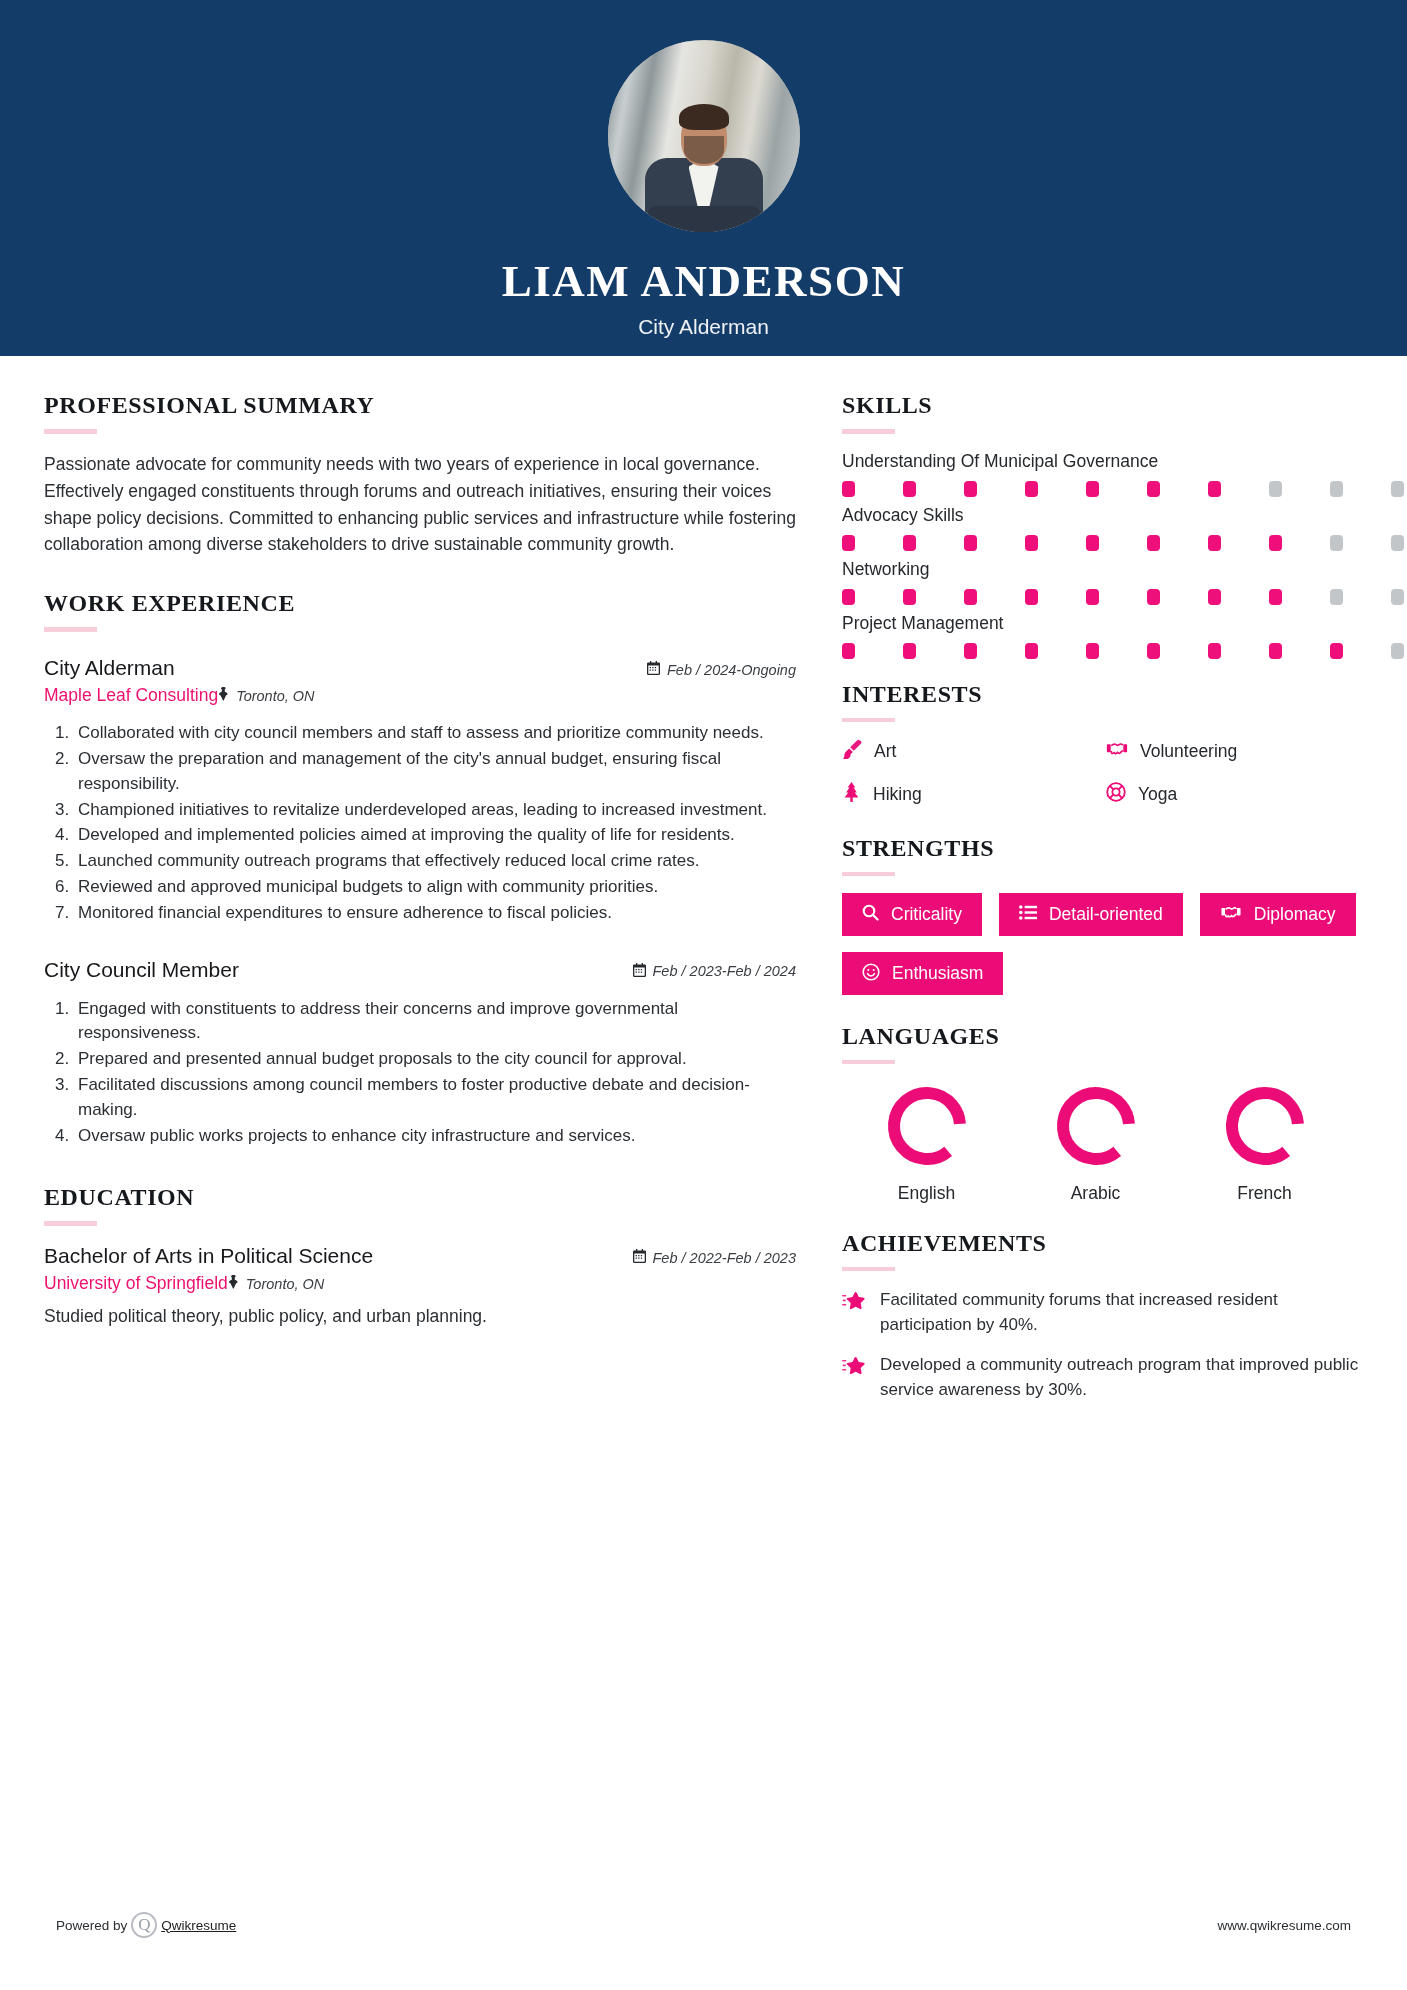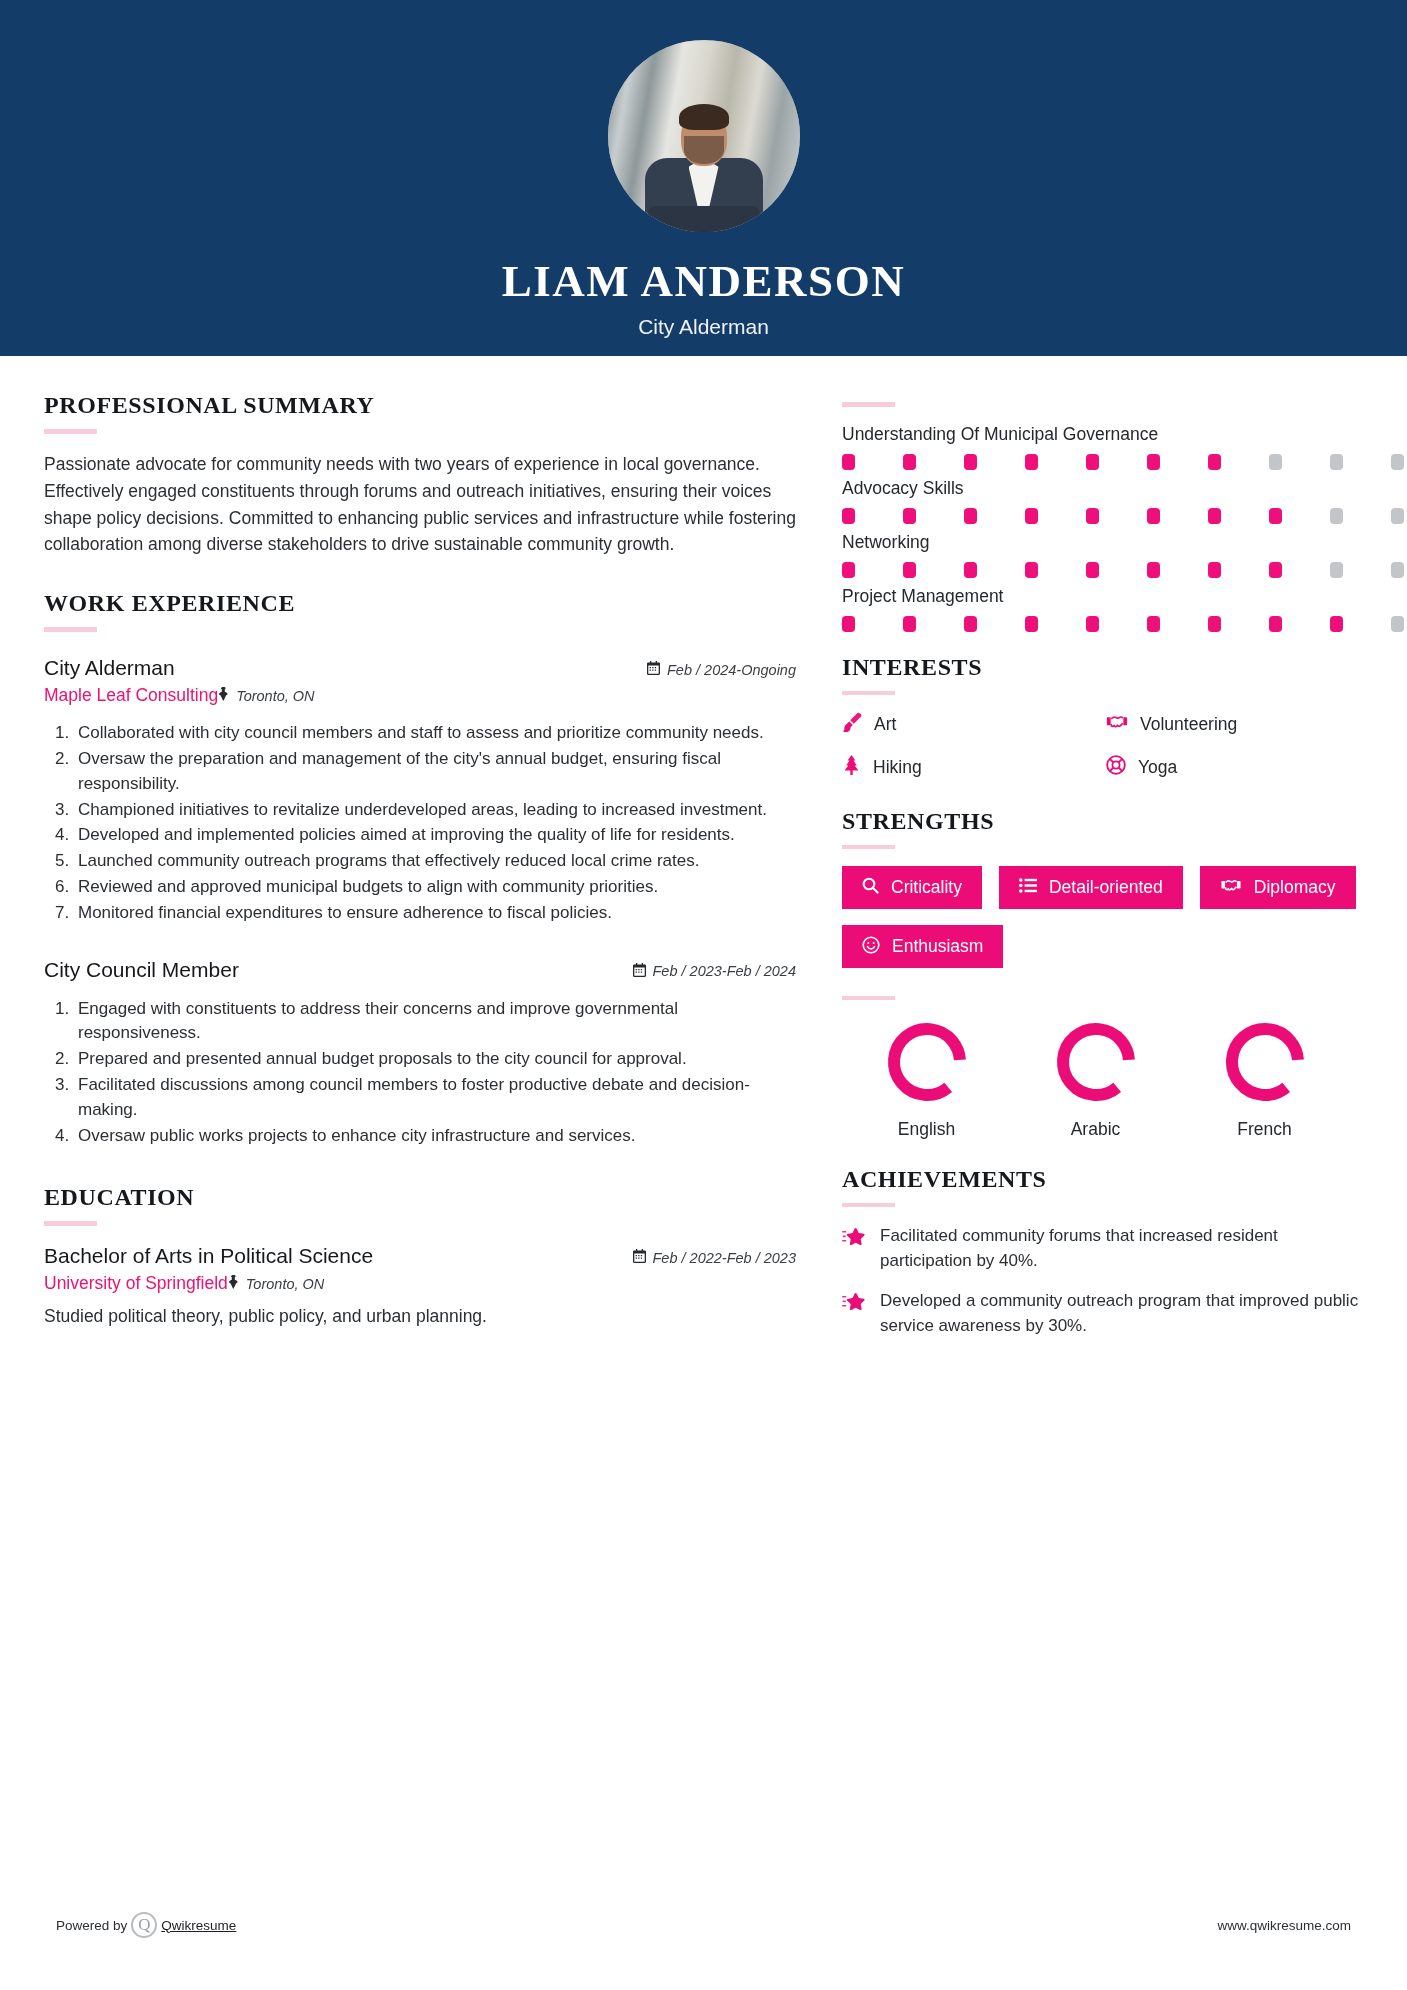--- a/index.html
+++ b/index.html
@@ -461,20 +461,21 @@
           </div>
           <div class="edu-note">Studied political theory, public policy, and urban planning.</div>
         </div>
       </div>
 
     </div>
 
     <div class="col-right">
 
       <div>
+        <div class="sec-title">SKILLS</div>
         <div class="sec-rule"></div>
 
         <div class="skill">
           <div class="skill-name">Understanding Of Municipal Governance</div>
           <div class="dots">
               <span class="dot on"></span>
               <span class="dot on"></span>
               <span class="dot on"></span>
               <span class="dot on"></span>
               <span class="dot on"></span>
@@ -632,20 +633,21 @@
                 <path d="M5.5 10.6c.9 1.6 2 2.4 3.5 2.4s2.6-.8 3.5-2.4" stroke-linecap="round"></path>
               </svg>
             </span>
             <span>Enthusiasm</span>
           </div>
 
         </div>
       </div>
 
       <div style="margin-top:28px">
+        <div class="sec-title">LANGUAGES</div>
         <div class="sec-rule thin"></div>
         <div class="langs">
 
           <div class="lang">
             <svg width="90" height="90" viewBox="0 0 90 90">
               <circle class="ring-arc" cx="45" cy="45" r="33" fill="none" stroke="#ec0c78" stroke-width="12" transform="rotate(50 45 45)" stroke-dasharray="176.2433478663874 207.34511513692635" stroke-linecap="butt"></circle>
             </svg>
             <div class="lang-name">English</div>
           </div>
 

